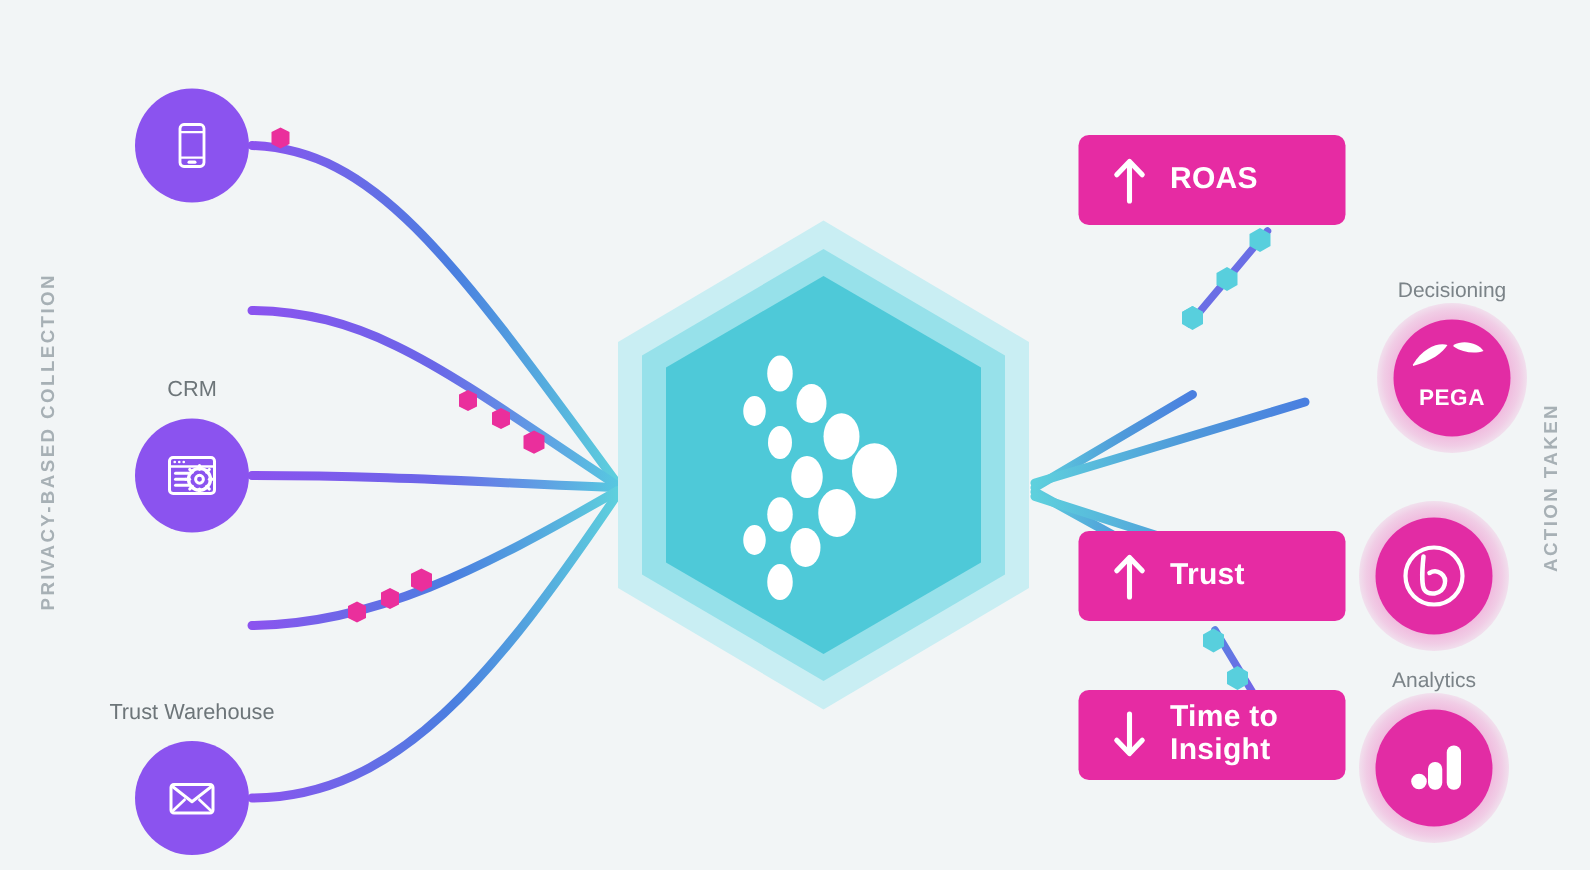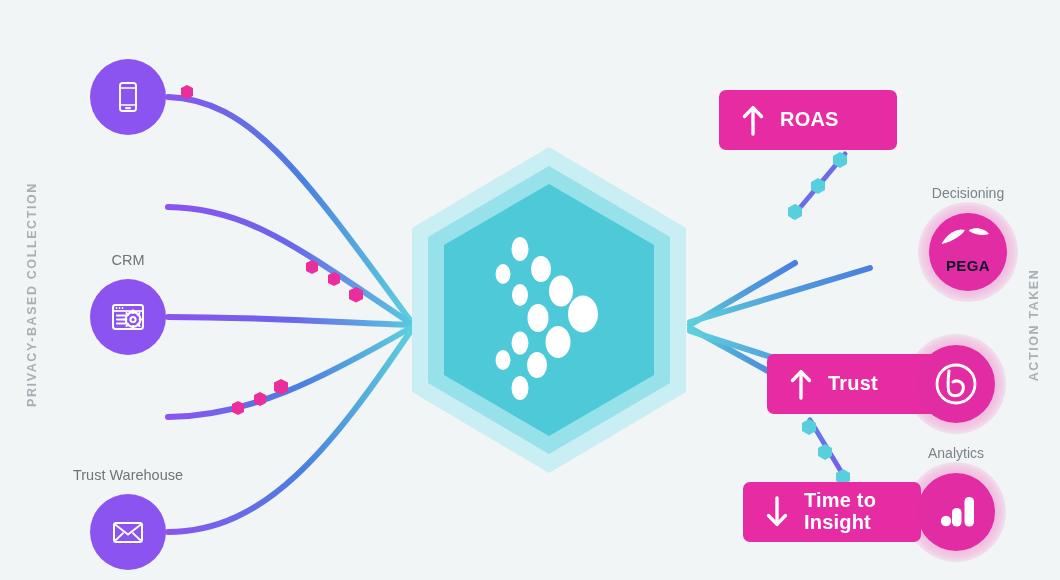--- a/index.html
+++ b/index.html
@@ -94,21 +94,21 @@
   }
   .badge .caption{
     position:absolute;left:-62px;top:-28px;width:202px;
     text-align:center;
     font-size:14px;color:#7b8388;
     white-space:nowrap;
   }
   .pegatxt{
     position:absolute;left:0;right:0;top:44px;
     text-align:center;
-    color:#0f172a;font-size:15px;font-weight:700;letter-spacing:.4px;
+    color:#ffffff;font-size:15px;font-weight:700;letter-spacing:.4px;
   }
 </style>
 </head>
 <body>
 
 <div id="stage">
 
   <div class="rail" id="rail-left">PRIVACY-BASED COLLECTION</div>
   <div class="rail" id="rail-right">ACTION TAKEN</div>
 
@@ -270,29 +270,29 @@
 
   <div class="pill" style="left:719px;top:90px;">
     <svg class="arrow" viewBox="0 0 26 32">
       <line x1="13" y1="30" x2="13" y2="5" stroke="#ffffff" stroke-width="3.4" stroke-linecap="round"></line>
       <path d="M4.5 12.5 L13 3.6 L21.5 12.5" fill="none" stroke="#ffffff" stroke-width="3.4" stroke-linecap="round" stroke-linejoin="round"></path>
     </svg>
     <span class="ptext">ROAS</span>
   </div>
 
 
-  <div class="pill" style="left:719px;top:354px;margin-left:48px;">
+  <div class="pill" style="left:719px;top:354px;">
     <svg class="arrow" viewBox="0 0 26 32">
       <line x1="13" y1="30" x2="13" y2="5" stroke="#ffffff" stroke-width="3.4" stroke-linecap="round"></line>
       <path d="M4.5 12.5 L13 3.6 L21.5 12.5" fill="none" stroke="#ffffff" stroke-width="3.4" stroke-linecap="round" stroke-linejoin="round"></path>
     </svg>
     <span class="ptext">Trust</span>
   </div>
 
-  <div class="pill" style="left:719px;top:482px;margin-left:24px;">
+  <div class="pill" style="left:719px;top:460px;">
     <svg class="arrow" viewBox="0 0 26 32">
       <line x1="13" y1="2" x2="13" y2="27" stroke="#ffffff" stroke-width="3.4" stroke-linecap="round"></line>
       <path d="M4.5 19.5 L13 28.4 L21.5 19.5" fill="none" stroke="#ffffff" stroke-width="3.4" stroke-linecap="round" stroke-linejoin="round"></path>
     </svg>
     <span class="ptext" style="white-space:pre-line">Time to
 Insight</span>
   </div>
 
 
   <div class="badge" style="left:917px;top:213px;margin-left:12px;">

